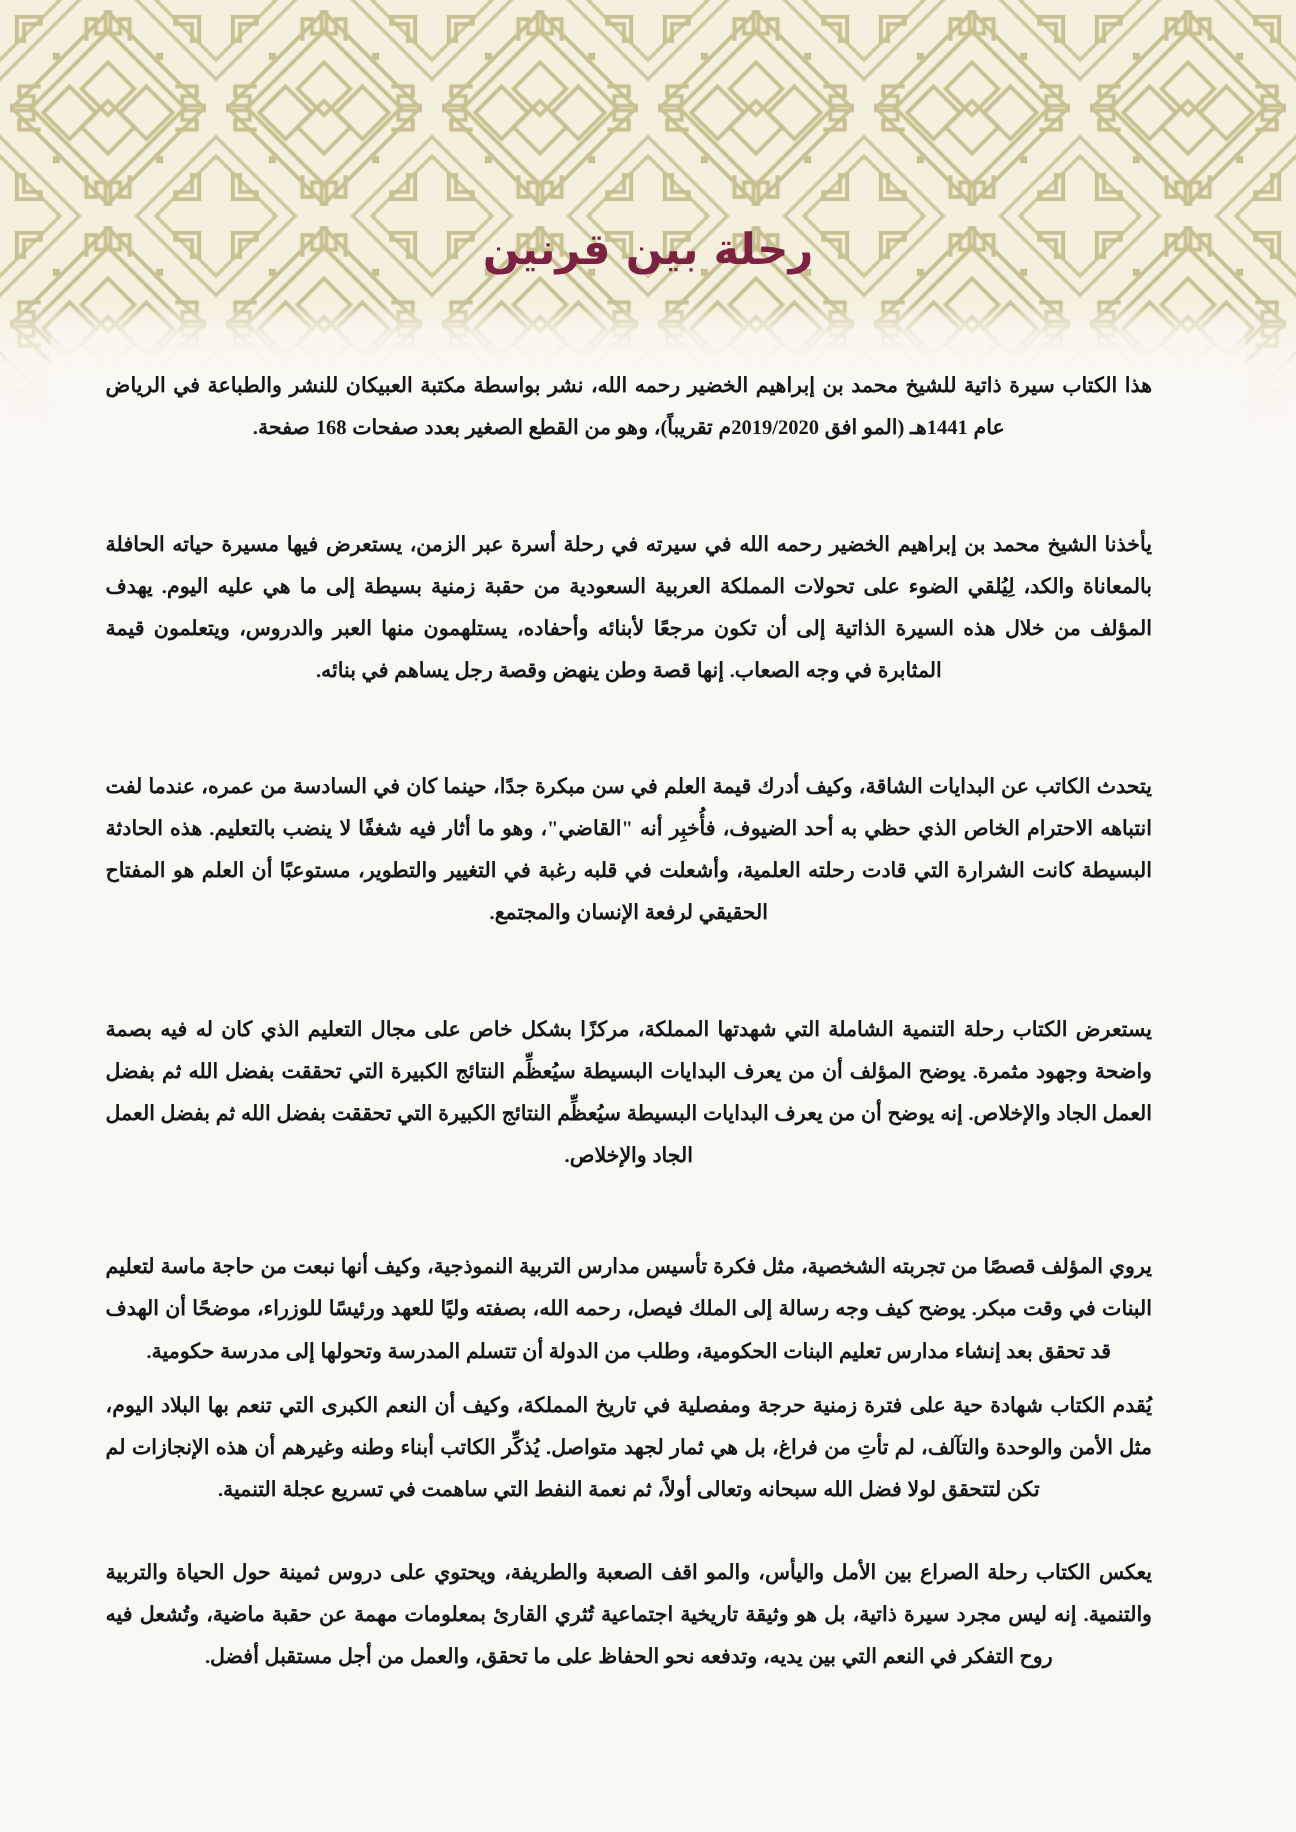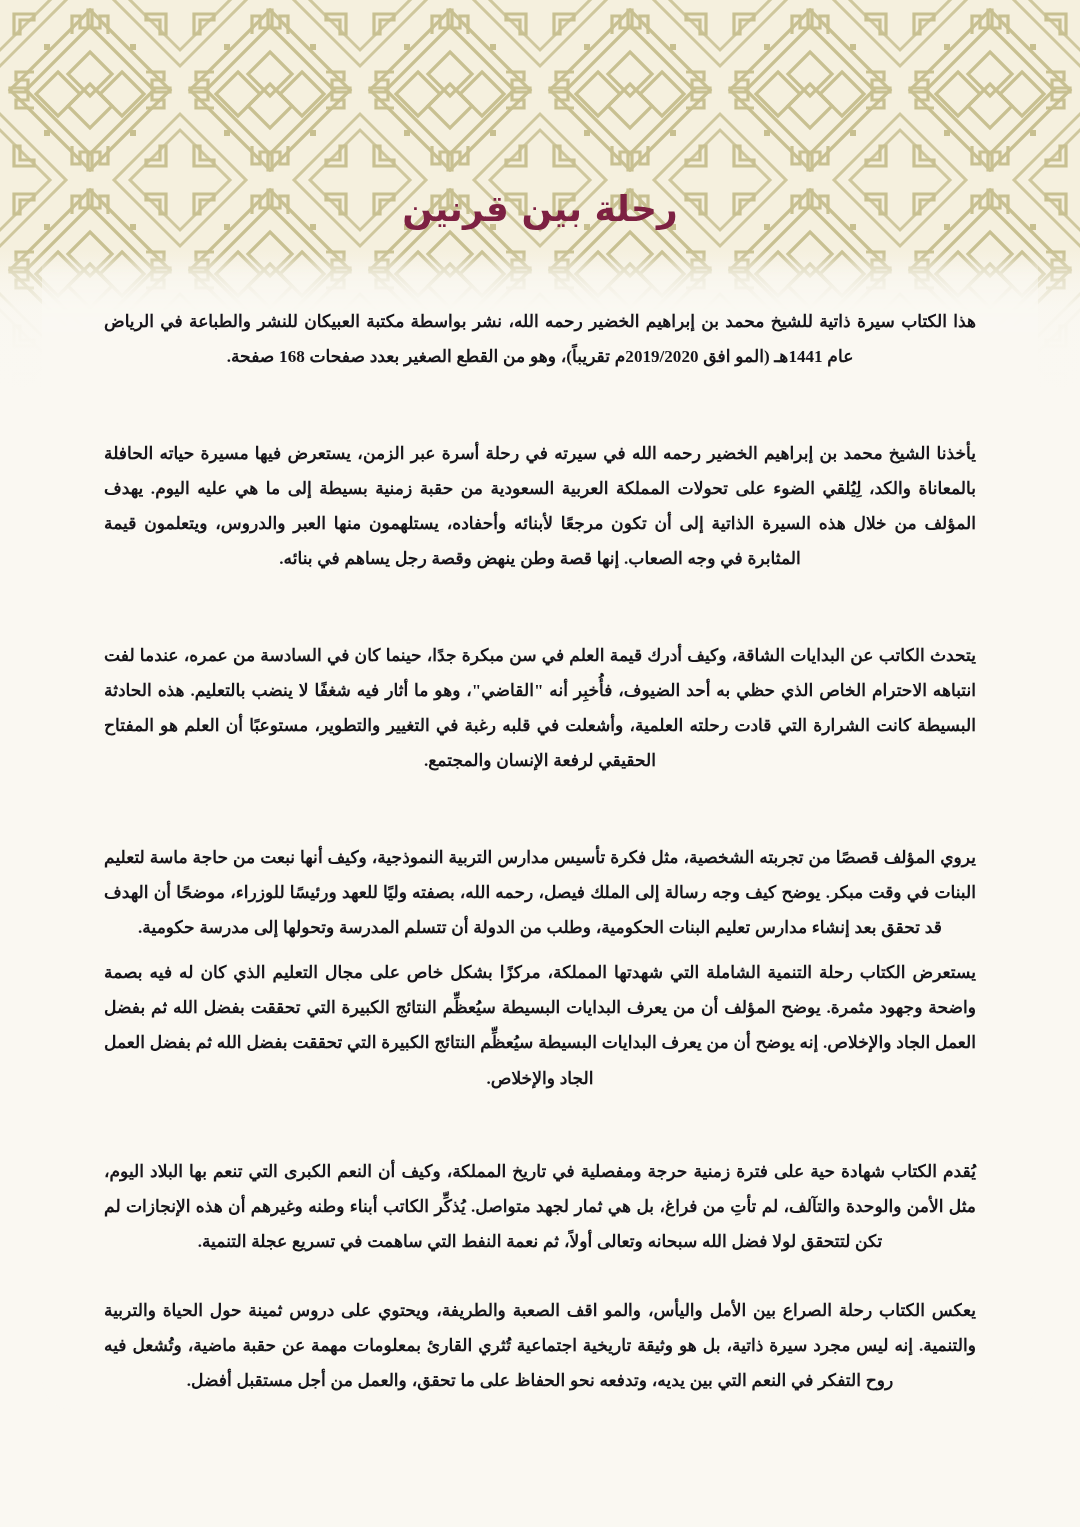--- a/index.html
+++ b/index.html
@@ -87,21 +87,21 @@
         rgba(0,0,0,0.92) 54px, rgba(0,0,0,1) 96px,
         rgba(0,0,0,1) 100%);
     mask-image: linear-gradient(to bottom,
         rgba(0,0,0,0) 0px, rgba(0,0,0,0.5) 22px,
         rgba(0,0,0,0.92) 54px, rgba(0,0,0,1) 96px,
         rgba(0,0,0,1) 100%);
   }
 
   #body-text {
     position: absolute;
-    left: 42px;
+    left: 26px;
     top: 256px;
     width: 996px;
     height: 1154px;
     z-index: 6;
     box-sizing: border-box;
     padding: 48px 62px 20px 62px;
     direction: rtl;
   }
 
   p.para {
@@ -190,23 +190,23 @@
   <div id="content-card"></div>
 
   <div id="body-text">
 
     <p class="para gap-xl">هذا الكتاب سيرة ذاتية للشيخ  محمد بن إبراهيم الخضير رحمه الله، نشر بواسطة مكتبة العبيكان للنشر والطباعة في الرياض عام 1441هـ (المو افق 2019/2020م تقريباً)، وهو من القطع الصغير بعدد صفحات 168 صفحة.</p>
 
     <p class="para gap-xl">يأخذنا الشيخ محمد بن إبراهيم الخضير رحمه الله في سيرته  في رحلة أسرة عبر الزمن، يستعرض فيها مسيرة حياته الحافلة بالمعاناة والكد، لِيُلقي الضوء على تحولات المملكة العربية السعودية من حقبة زمنية بسيطة إلى ما هي عليه اليوم. يهدف المؤلف من خلال هذه السيرة الذاتية إلى أن تكون مرجعًا لأبنائه وأحفاده، يستلهمون منها العبر والدروس، ويتعلمون قيمة المثابرة في وجه الصعاب. إنها قصة وطن ينهض وقصة رجل يساهم في بنائه.</p>
 
     <p class="para gap-xl">يتحدث الكاتب عن البدايات الشاقة، وكيف أدرك قيمة العلم في سن مبكرة جدًا، حينما كان في السادسة من عمره، عندما لفت انتباهه الاحترام الخاص الذي حظي به أحد الضيوف، فأُخبِر أنه "القاضي"، وهو ما أثار فيه شغفًا لا ينضب بالتعليم. هذه الحادثة البسيطة كانت الشرارة التي قادت رحلته العلمية، وأشعلت في قلبه رغبة في التغيير والتطوير، مستوعبًا أن العلم هو المفتاح الحقيقي لرفعة الإنسان والمجتمع.</p>
 
+    <p class="para gap-lg">يستعرض الكتاب رحلة التنمية الشاملة التي شهدتها المملكة، مركزًا بشكل خاص على مجال التعليم الذي كان له فيه بصمة واضحة وجهود مثمرة. يوضح المؤلف أن من يعرف البدايات البسيطة سيُعظِّم النتائج الكبيرة التي تحققت بفضل الله ثم بفضل العمل الجاد والإخلاص. إنه يوضح أن من يعرف البدايات البسيطة سيُعظِّم النتائج الكبيرة التي تحققت بفضل الله ثم بفضل العمل الجاد والإخلاص.</p>
+
     <p class="para gap-xs">يروي المؤلف قصصًا من تجربته الشخصية، مثل فكرة تأسيس مدارس التربية النموذجية، وكيف أنها نبعت من حاجة ماسة لتعليم البنات في وقت مبكر. يوضح كيف وجه رسالة إلى الملك فيصل، رحمه الله، بصفته وليًا للعهد ورئيسًا للوزراء، موضحًا أن الهدف قد تحقق بعد إنشاء مدارس تعليم البنات الحكومية، وطلب من الدولة أن تتسلم المدرسة وتحولها إلى مدرسة حكومية.</p>
 
-    <p class="para gap-lg">يستعرض الكتاب رحلة التنمية الشاملة التي شهدتها المملكة، مركزًا بشكل خاص على مجال التعليم الذي كان له فيه بصمة واضحة وجهود مثمرة. يوضح المؤلف أن من يعرف البدايات البسيطة سيُعظِّم النتائج الكبيرة التي تحققت بفضل الله ثم بفضل العمل الجاد والإخلاص. إنه يوضح أن من يعرف البدايات البسيطة سيُعظِّم النتائج الكبيرة التي تحققت بفضل الله ثم بفضل العمل الجاد والإخلاص.</p>
-
     <p class="para gap-sm">يُقدم الكتاب شهادة حية على فترة زمنية حرجة ومفصلية في تاريخ المملكة، وكيف أن النعم الكبرى التي تنعم بها البلاد اليوم، مثل الأمن والوحدة والتآلف، لم تأتِ من فراغ، بل هي ثمار لجهد متواصل. يُذكِّر الكاتب أبناء وطنه وغيرهم أن هذه الإنجازات لم تكن لتتحقق لولا فضل الله سبحانه وتعالى أولاً، ثم نعمة النفط التي ساهمت في تسريع عجلة التنمية.</p>
 
     <p class="para last">يعكس الكتاب رحلة الصراع بين الأمل واليأس، والمو اقف الصعبة والطريفة، ويحتوي على دروس ثمينة حول الحياة والتربية والتنمية. إنه ليس مجرد سيرة ذاتية، بل هو وثيقة تاريخية اجتماعية تُثري القارئ بمعلومات مهمة عن حقبة ماضية، وتُشعل فيه روح التفكر في النعم التي بين يديه، وتدفعه نحو الحفاظ على ما تحقق، والعمل من أجل مستقبل أفضل.</p>
 
   </div>
 
 </div>
 
 </body></html>

